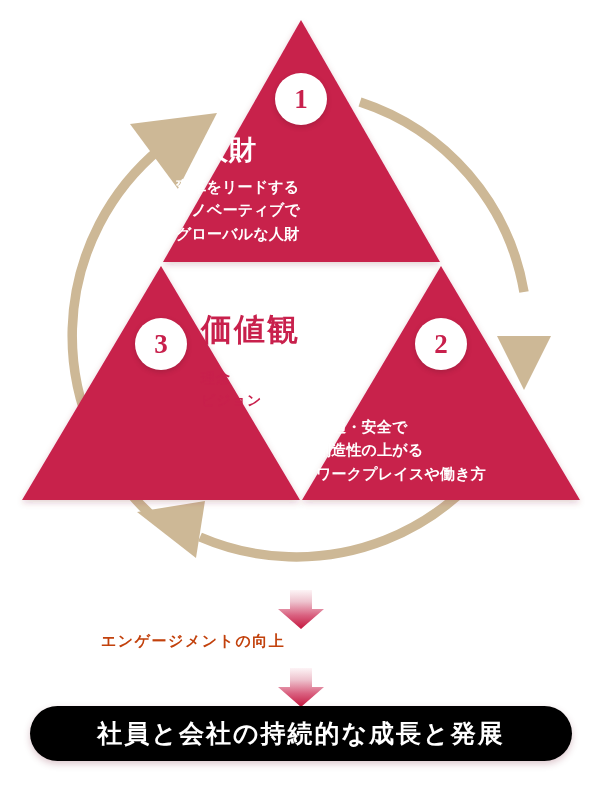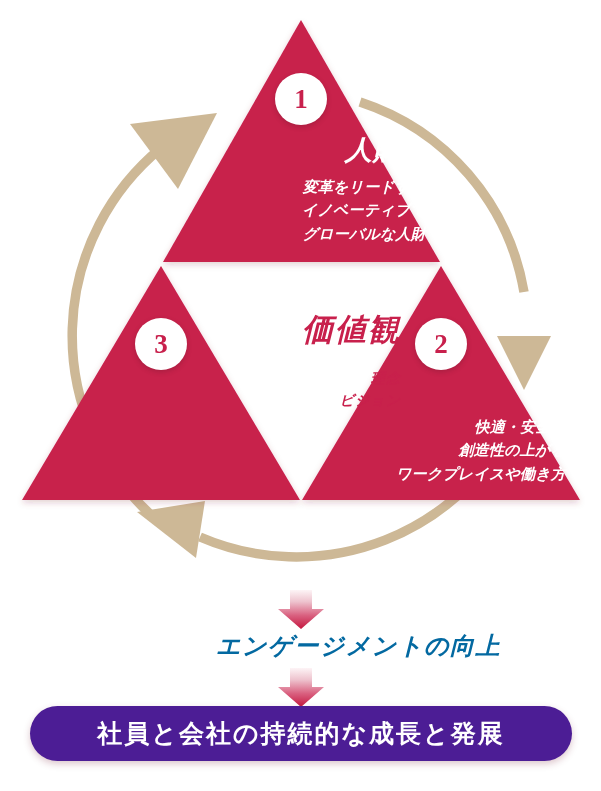--- a/index.html
+++ b/index.html
@@ -27,25 +27,24 @@
     position: absolute;
     left: 0; top: 0;
     width: 601px;
     height: 791px;
     overflow: visible;
   }
 
   
   .txt {
     position: absolute;
-    text-align: right;
+    text-align: left;
     line-height: 1.28;
     white-space: pre-line;
     user-select: none;
-    font-style: italic;
   }
 
   .tri-title {
     color: #ffffff;
     font-size: 27px;
     font-weight: 700;
     letter-spacing: 1px;
   }
   .tri-desc {
     color: #ffffff;
@@ -79,35 +78,35 @@
   }
   .center-sub {
     color: #c8204c;
     font-size: 14px;
     font-weight: 700;
     line-height: 1.6;
     letter-spacing: 1px;
   }
 
   .mid-label {
-    color: #0369a1;
-    font-size: 24px;
+    color: #c2410c;
+    font-size: 15px;
     font-weight: 700;
     letter-spacing: 1.5px;
   }
 
   
   .pill {
     position: absolute;
     left: 30px;
     top: 706px;
     width: 542px;
     height: 55px;
     border-radius: 28px;
-    background: #4c1d95;
+    background: #000000;
     box-shadow: 0 3px 7px rgba(120, 30, 55, 0.25);
     display: flex;
     align-items: center;
     justify-content: center;
     text-align: right;
   }
   .pill-label {
     color: #ffffff;
     font-size: 25px;
     font-weight: 700;

